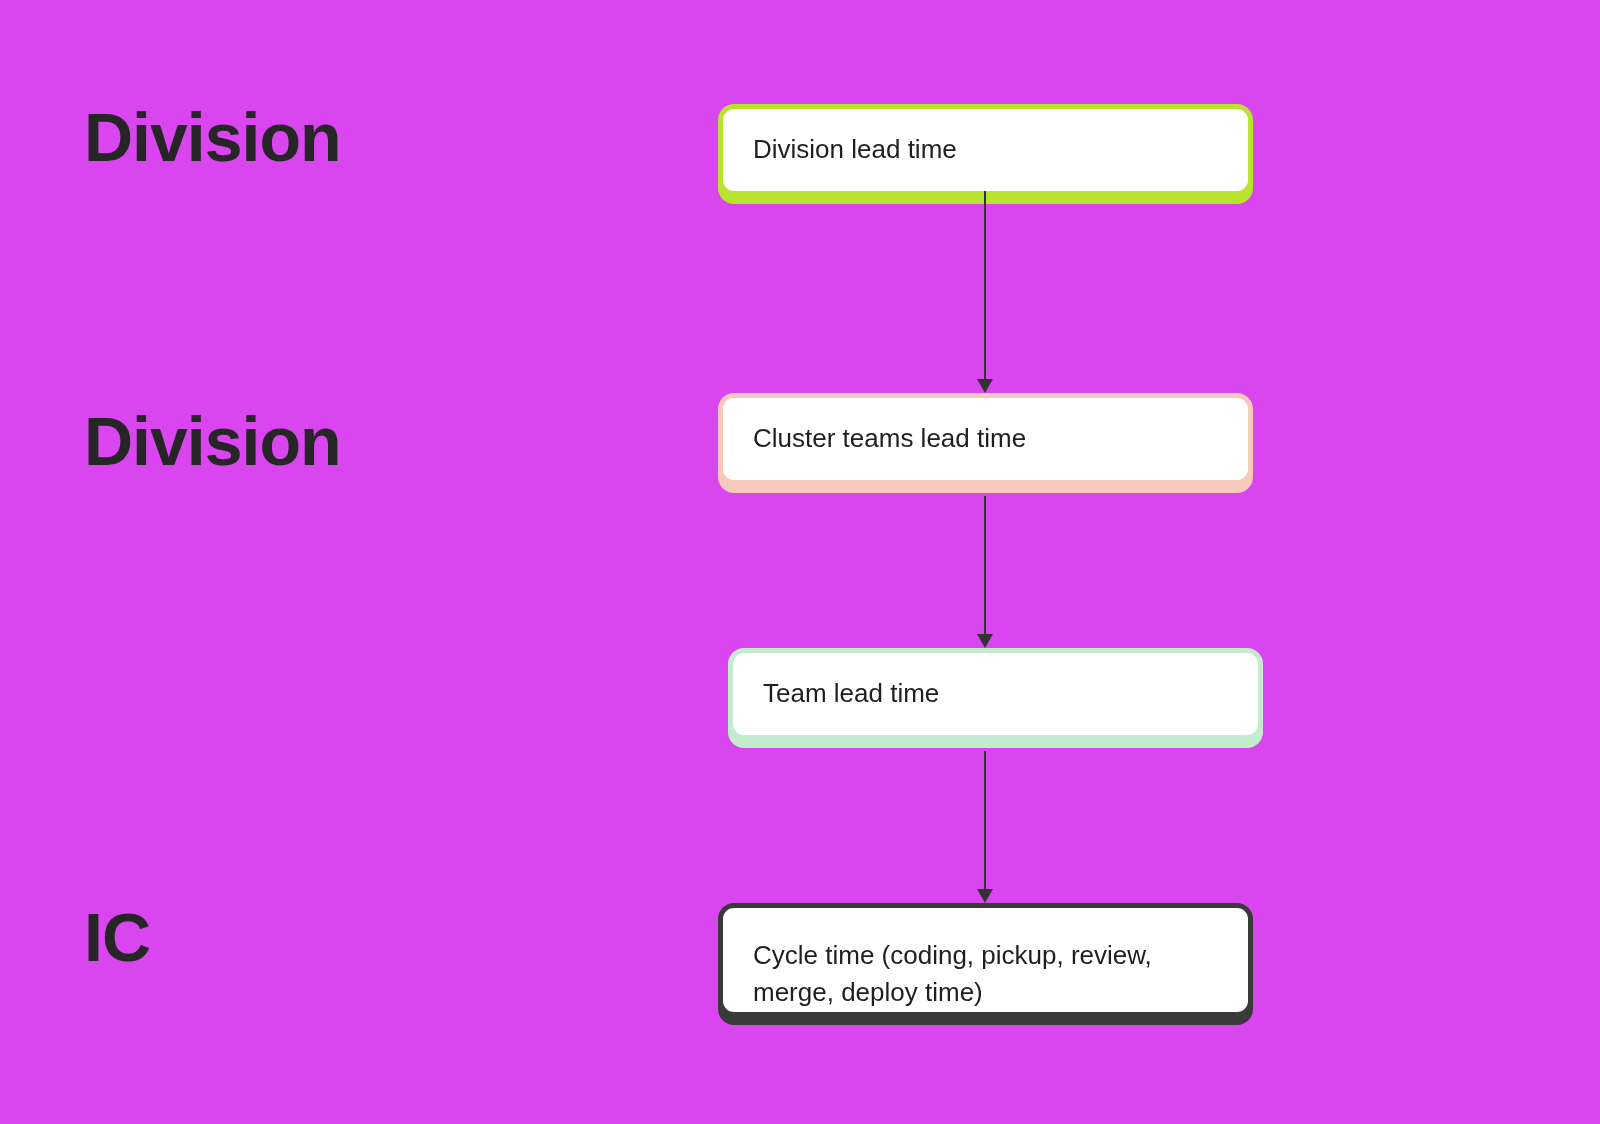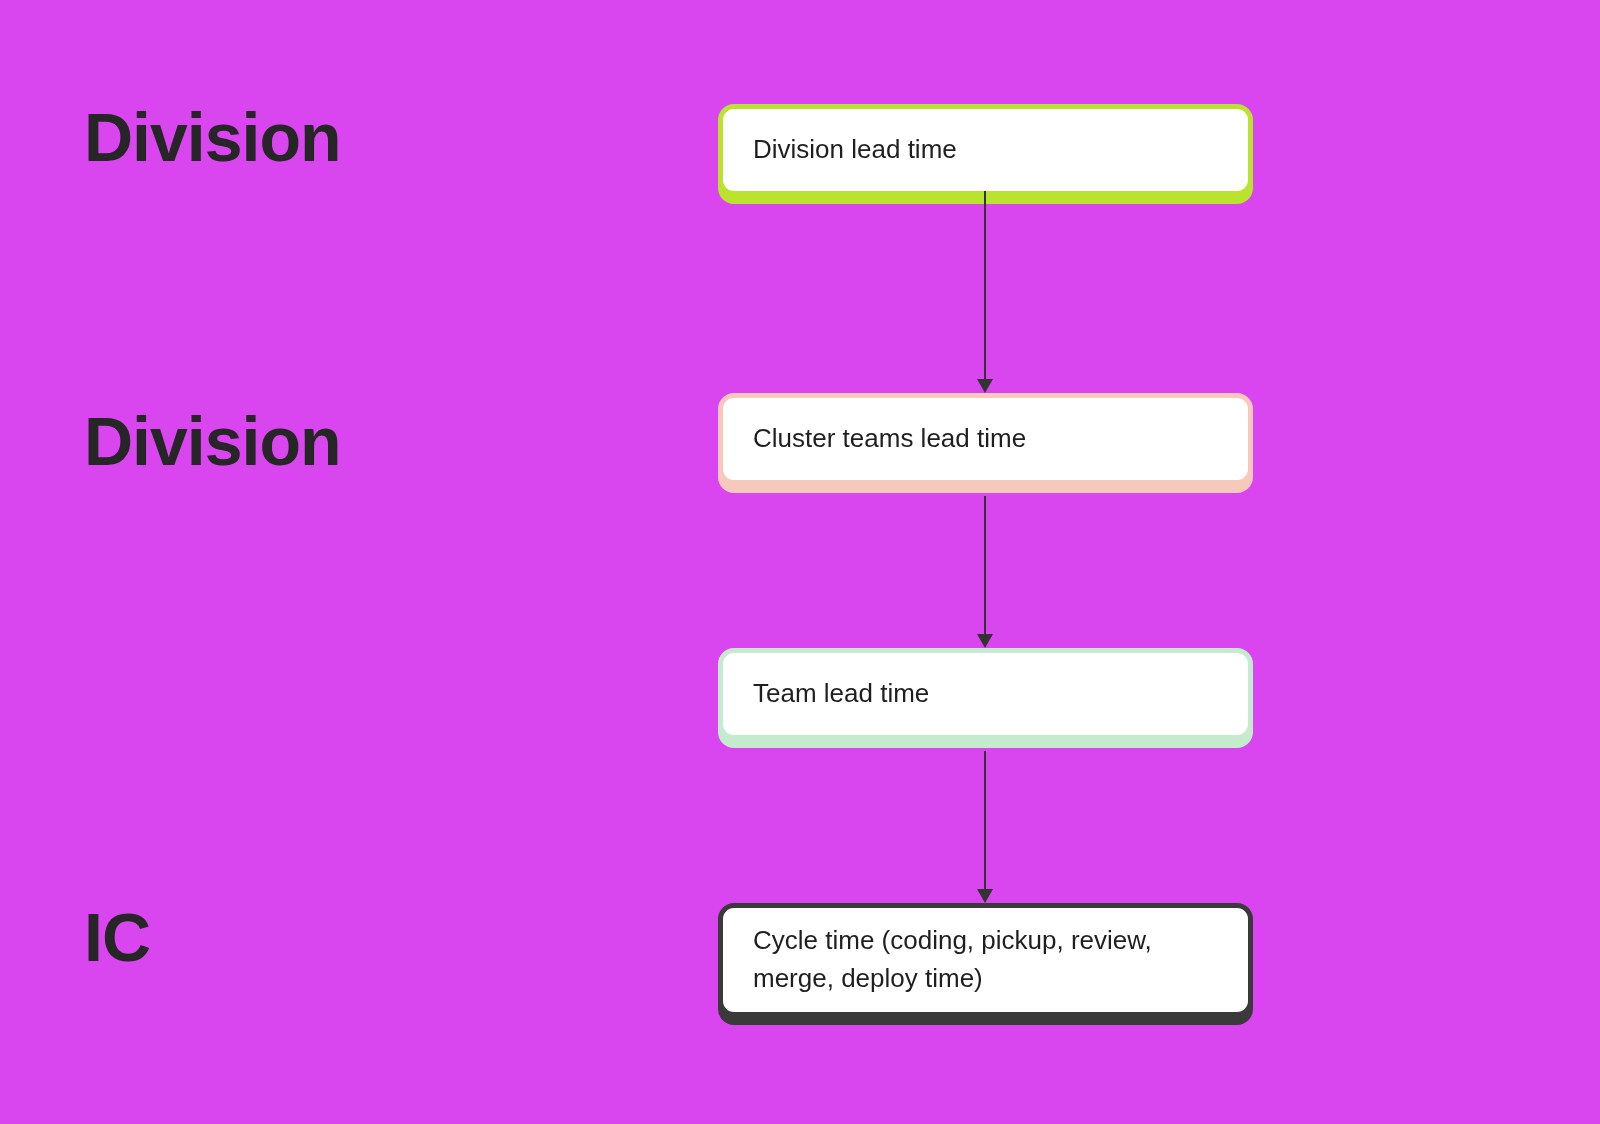--- a/index.html
+++ b/index.html
@@ -55,21 +55,21 @@
     transform: translateX(-50%);
     width: 0;
     height: 0;
     border-left: 8px solid transparent;
     border-right: 8px solid transparent;
     border-top: 14px solid #333333;
   }
   
   #box-1 { top: 104px;  height: 92px; }
   #box-2 { top: 393px; height: 92px; }
-  #box-3 { top: 648px; height: 92px; }
+  #box-3 { top: 648px; height: 92px; margin-left: 10px; }
   #box-4 { top: 903px; height: 114px; }
   #label-1 { top: 103px; }
   #label-2 { top: 407px; }
   #label-3 { top: 663px; }
   #label-4 { top: 903px; }
   #connector-1 { top: 191px; height: 189px; }
   #connector-2 { top: 496px; height: 139px; }
   #connector-3 { top: 751px; height: 139px; }
 </style>
 </head>
@@ -92,17 +92,17 @@
   </div>
 
   <div class="connector" id="connector-2"></div>
 
   <div class="flow-box" id="box-3" style="border-color: rgb(197, 235, 207); box-shadow: rgb(197, 235, 207) 0px 8px 0px;">
     <span>Team lead time</span>
   </div>
 
   <div class="connector" id="connector-3"></div>
 
-  <div class="flow-box" id="box-4" style="border-color: rgb(58, 58, 58); box-shadow: rgb(58, 58, 58) 0px 8px 0px;">
+  <div class="flow-box" id="box-4" style="border-color: rgb(58, 58, 58); box-shadow: rgb(58, 58, 58) 0px 8px 0px; align-items: flex-end;">
     <span>Cycle time (coding, pickup, review, merge, deploy time)</span>
   </div>
 
 </div>
 
 </body></html>

